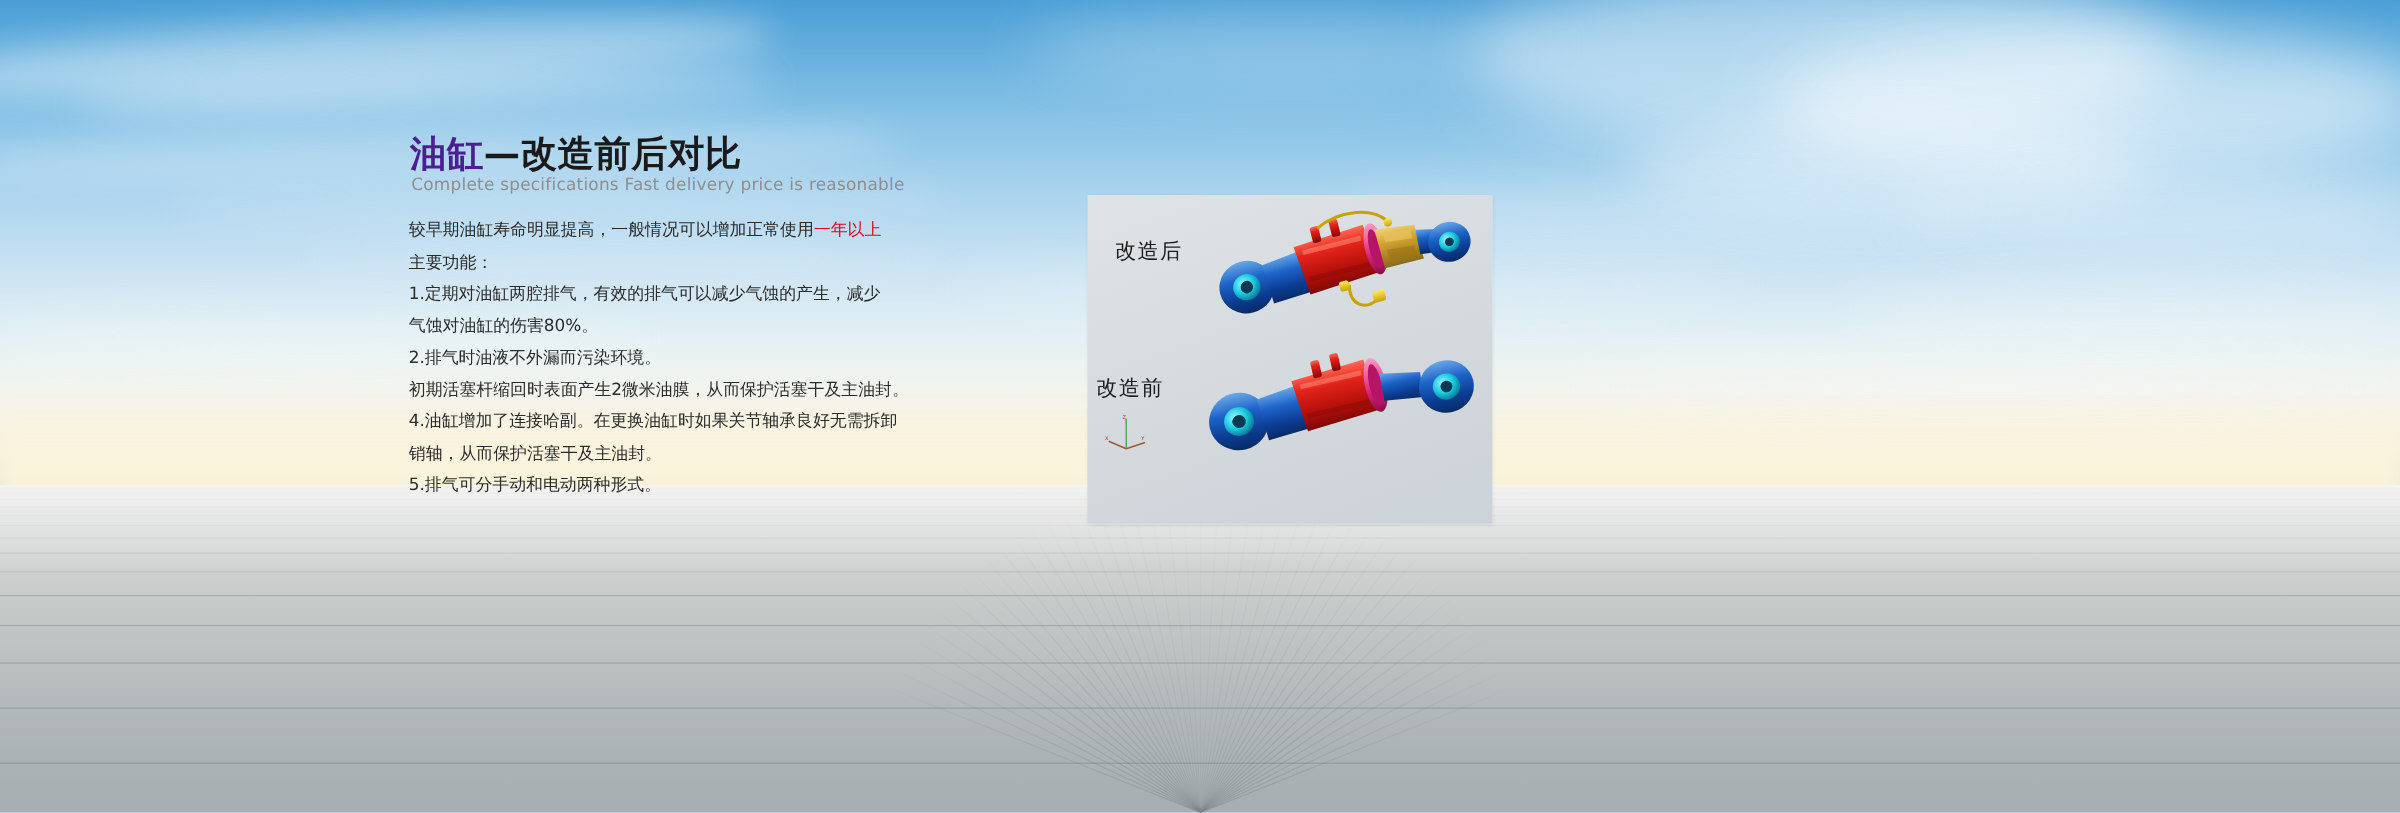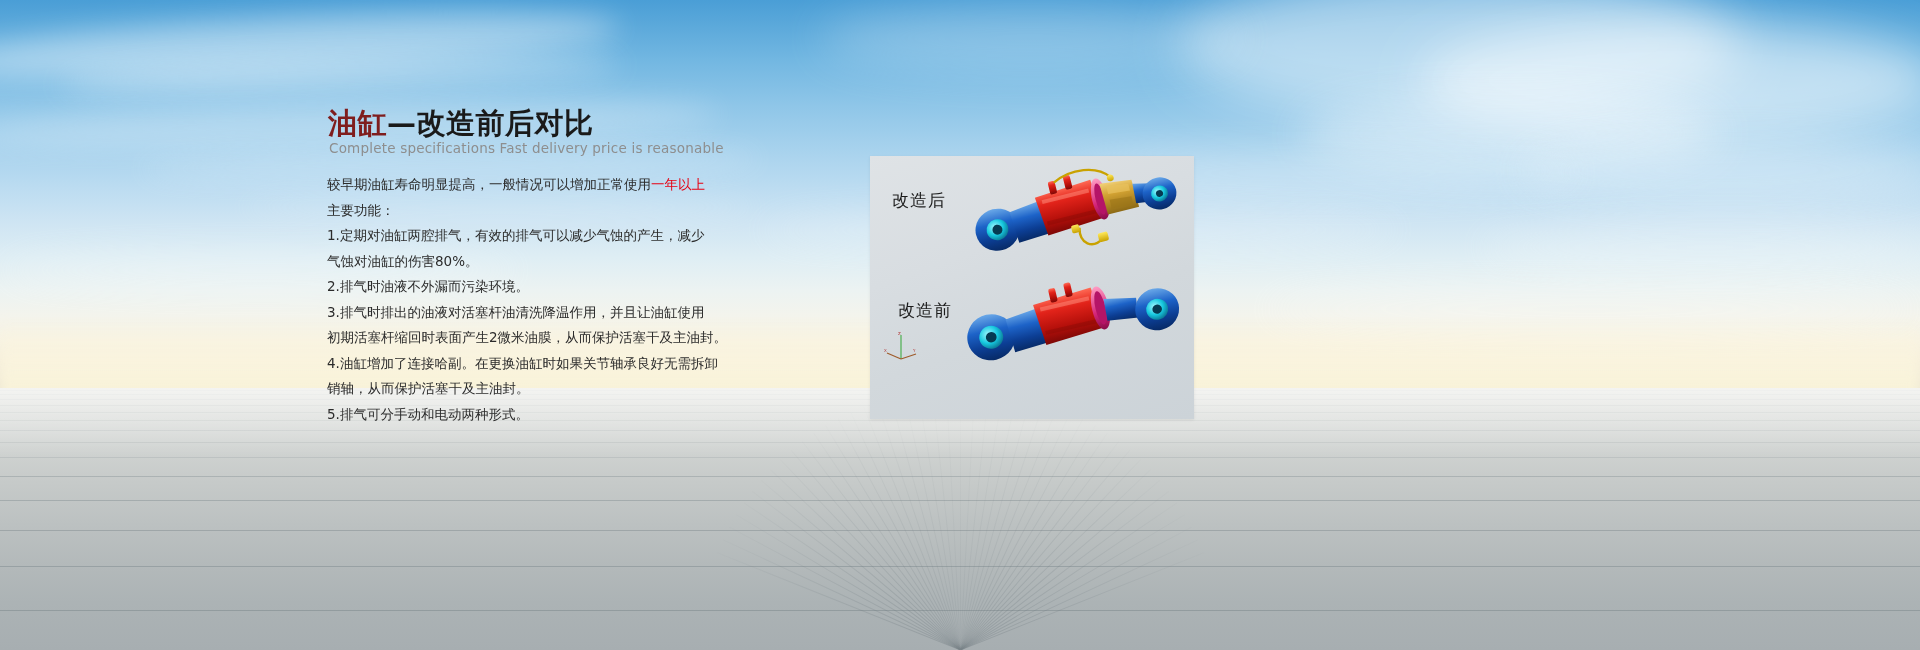--- a/index.html
+++ b/index.html
@@ -90,21 +90,21 @@
   
   .content { position:absolute; left:0; top:0; width:1920px; height:650px; }
 
   .headline {
     position:absolute; left:328px; top:109px;
     font-size:29px; font-weight:bold; letter-spacing:.5px;
     white-space:nowrap; line-height:1;
     font-family:"DejaVu Sans","Liberation Sans",sans-serif;
     color:#1a1a1a;
   }
-  .headline .red { color:#7f1d1d; }
+  .headline .red { color:#4c1d95; }
 
   .subhead {
     position:absolute; left:329px; top:140px;
     font-size:13.5px; color:#8e8e8e; letter-spacing:.2px; white-space:nowrap;
     font-family:"DejaVu Sans","Liberation Sans",sans-serif;
   }
 
   .body-text {
     position:absolute; left:327px; top:172px; width:460px;
     font-size:13.5px; color:#2b2b2b; line-height:25.5px;
@@ -119,21 +119,21 @@
     background:linear-gradient(160deg,#dfe3e6 0%,#d8dde1 35%,#d2d8dc 60%,#ccd3d8 100%);
     box-shadow:0 1px 3px rgba(0,0,0,.08);
     overflow:hidden;
   }
   .cad-label {
     position:absolute; font-size:17px; color:#1b1b1b;
     font-family:"DejaVu Serif","Liberation Serif",serif;
     letter-spacing:1px; white-space:nowrap;
   }
   .label-after  { left:22px; top:33px; }
-  .label-before { left:28px; top:143px;text-align:center; }
+  .label-before { left:7px; top:143px;text-align:center; }
 
   .axis-mark { position:absolute; left:14px; top:175px; width:34px; height:30px; }
 
   
   .cyl { position:absolute; }
   .cyl-top    { left:104px; top:14px;  width:208px; height:104px; transform:rotate(-14deg); }
   .cyl-bottom { left:96px;  top:120px; width:220px; height:110px; transform:rotate(-13deg); }
 </style>
 </head>
 <body>
@@ -232,21 +232,20 @@
     </div>
 
     <div class="subhead">Complete specifications Fast delivery price is reasonable</div>
 
     <div class="body-text">
       <p><span>较早期油缸寿命明显提高，一般情况可以增加正常使用</span><span class="red">一年以上</span></p>
       <p>主要功能：</p>
       <p>1.定期对油缸两腔排气，有效的排气可以减少气蚀的产生，减少</p>
       <p>气蚀对油缸的伤害80%。</p>
       <p>2.排气时油液不外漏而污染环境。</p>
-      <p>3.排气时排出的油液对活塞杆油清洗降温作用，并且让油缸使用</p>
       <p>初期活塞杆缩回时表面产生2微米油膜，从而保护活塞干及主油封。</p>
       <p>4.油缸增加了连接哈副。在更换油缸时如果关节轴承良好无需拆卸</p>
       <p>销轴，从而保护活塞干及主油封。</p>
       <p>5.排气可分手动和电动两种形式。</p>
     </div>
 
     <div class="cad-panel">
 
       <div class="cad-label label-after">改造后</div>
       <div class="cad-label label-before">改造前</div>

